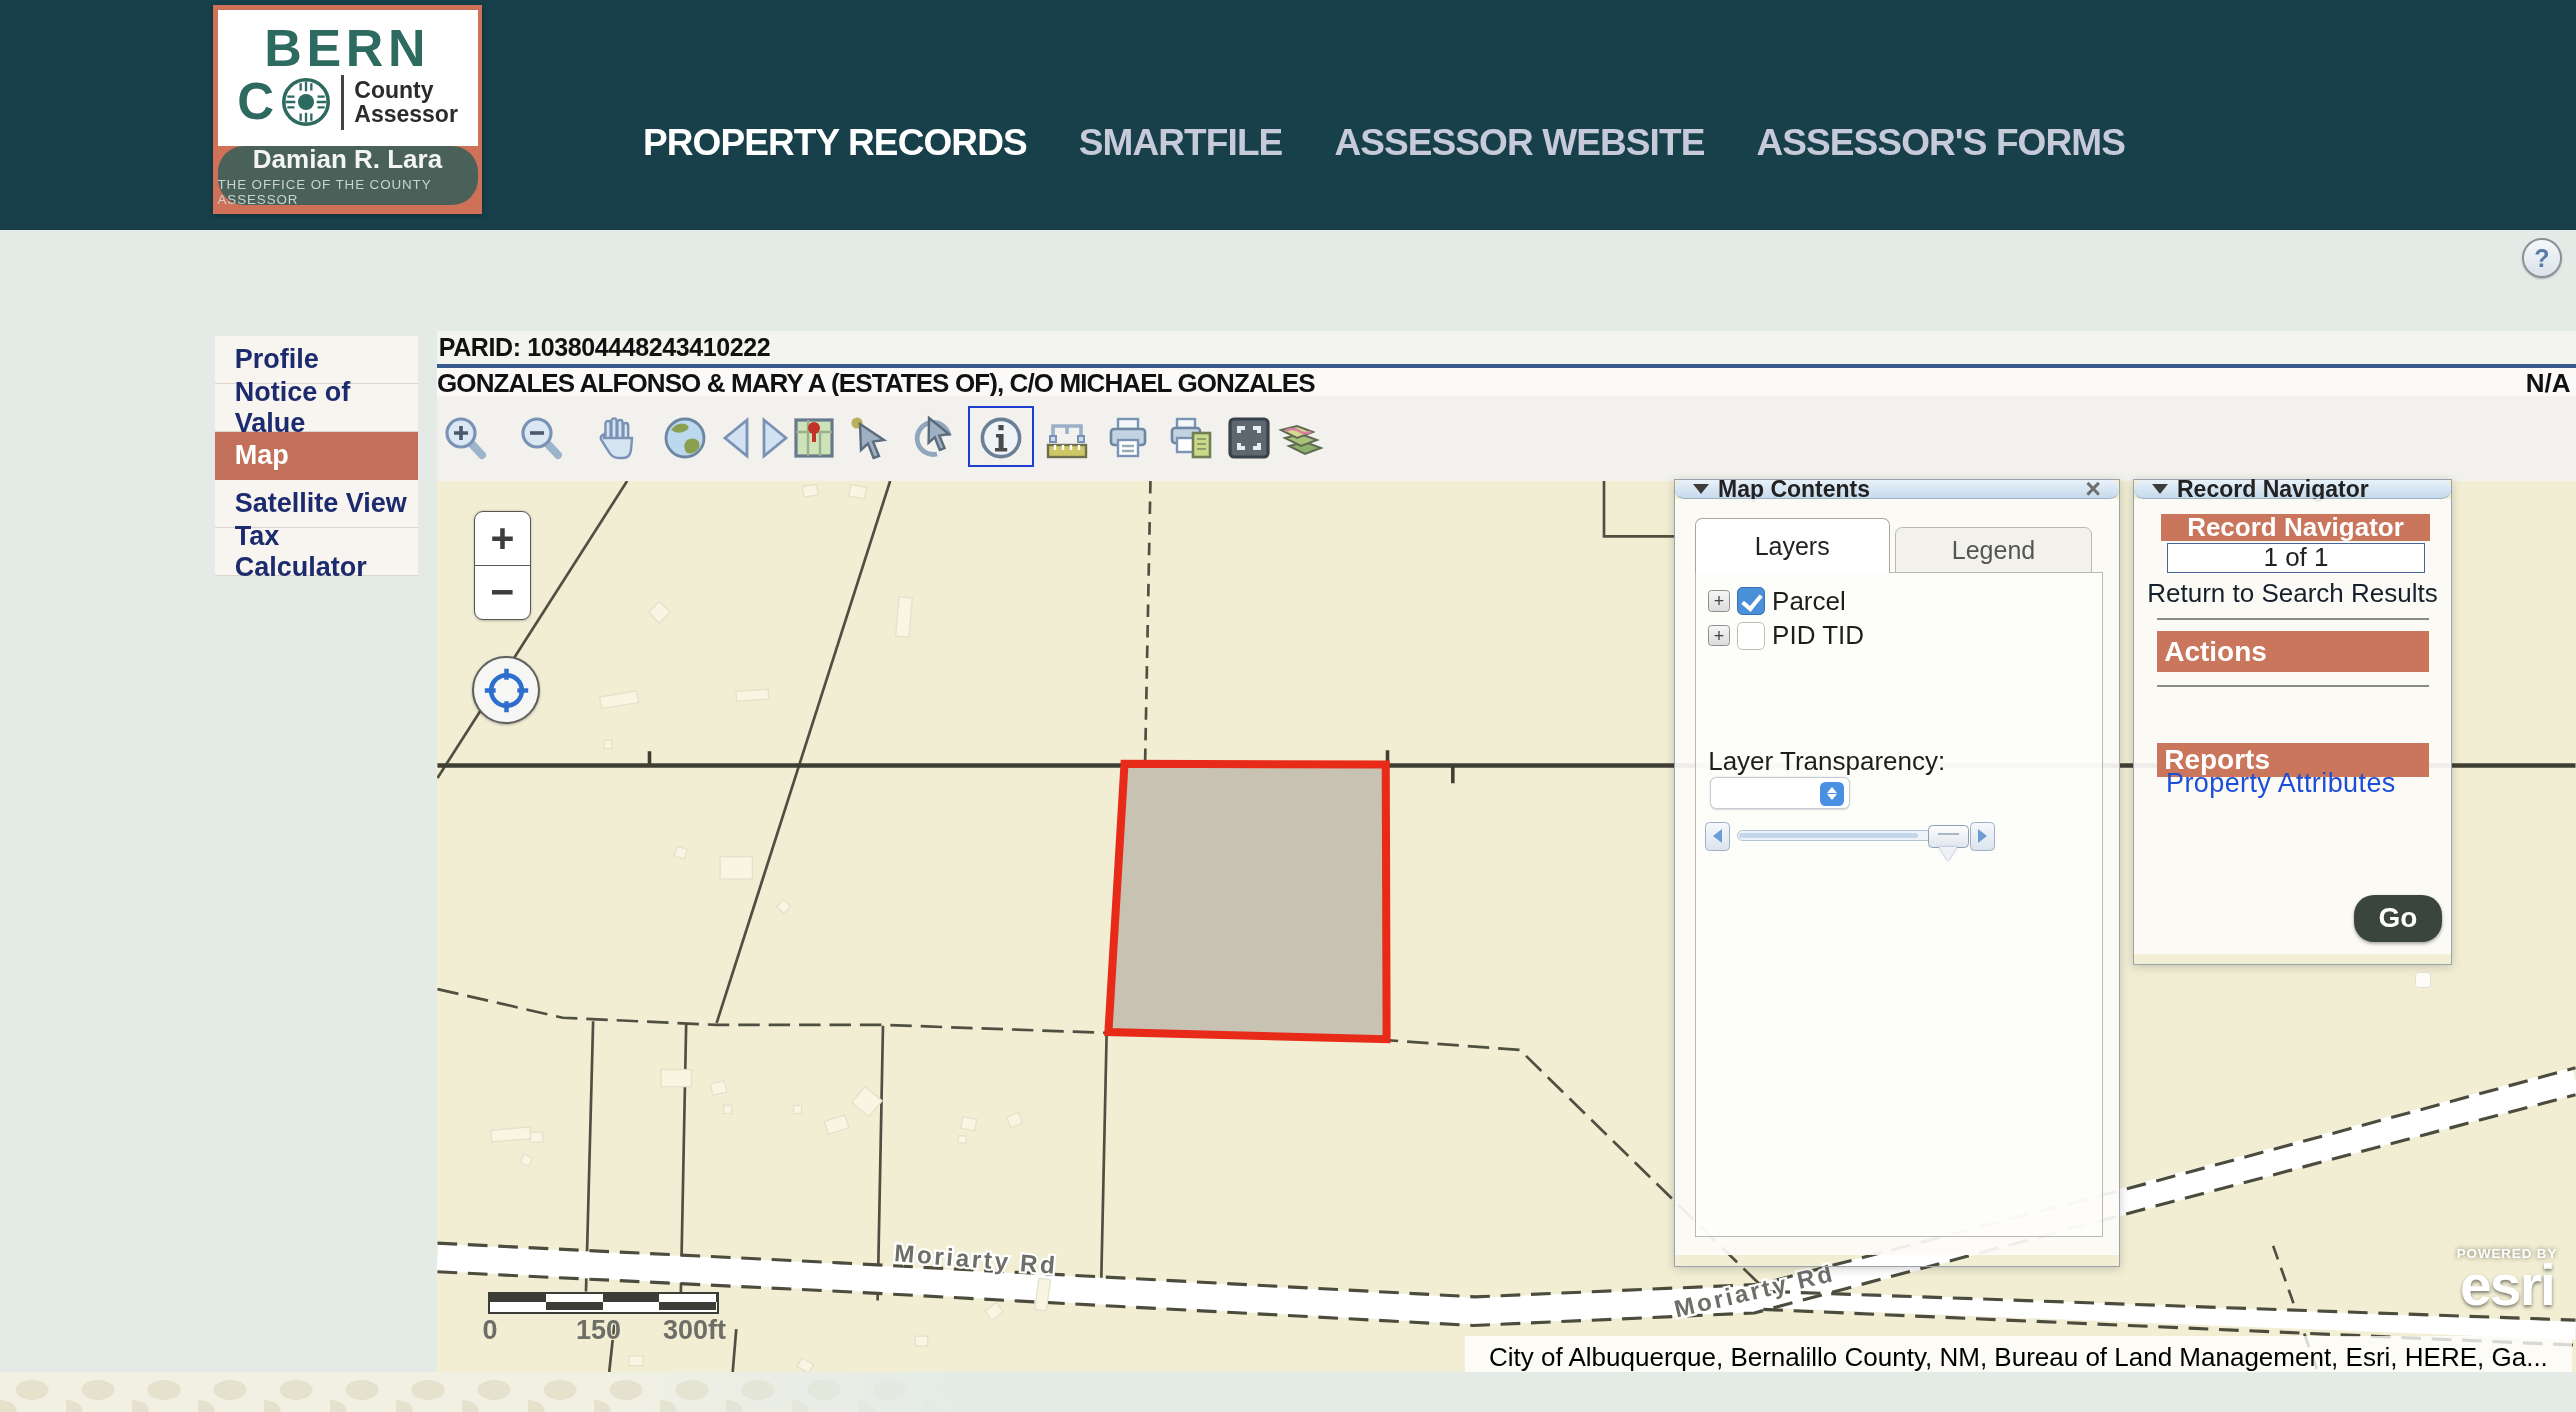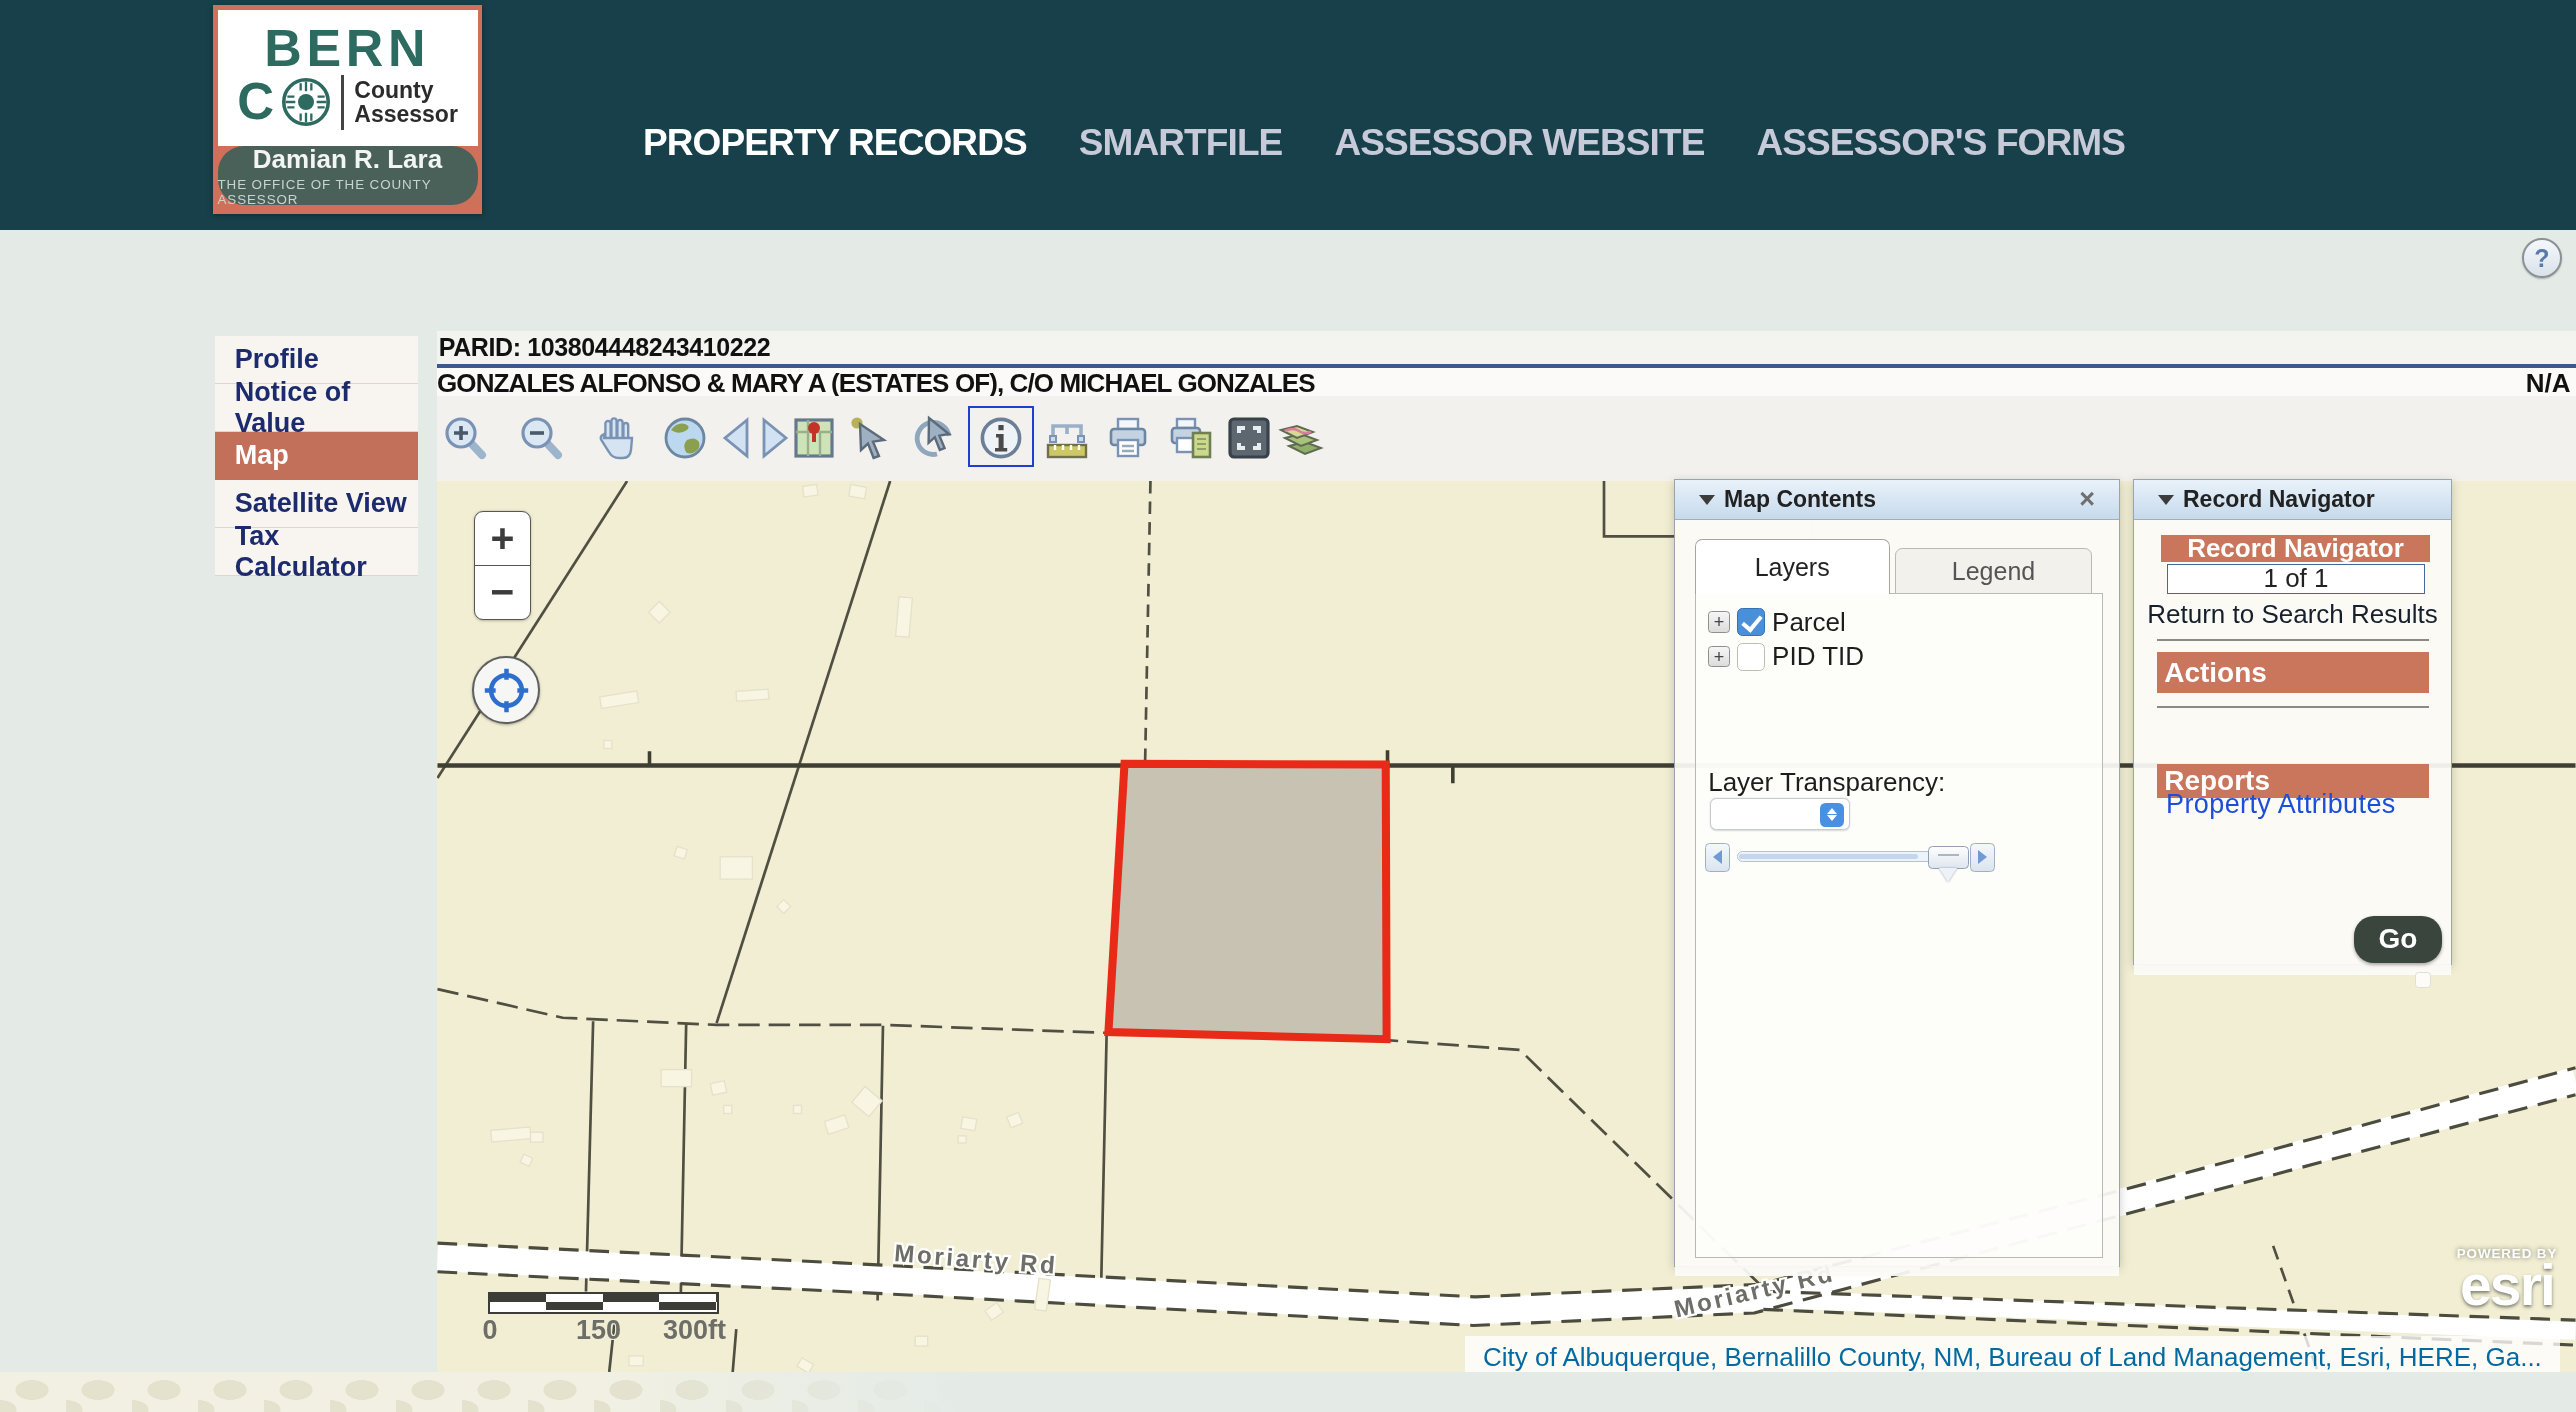--- a/index.html
+++ b/index.html
@@ -65,30 +65,30 @@
   .sb-row.r1 { background:repeating-linear-gradient(90deg,#3d3d38 0 56px,#ffffff 56px 113px); }
   .sb-row.r2 { background:repeating-linear-gradient(90deg,#ffffff 0 56px,#3d3d38 56px 113px); }
   .sb-labels { position:relative; height:30px; font-weight:bold; font-size:27px; color:#6e6e68;
     text-shadow:0.9px 0.9px 0 #f1eed3,-0.9px -0.9px 0 #f1eed3,0.9px -0.9px 0 #f1eed3,-0.9px 0.9px 0 #f1eed3; }
   .sb-l0 { position:absolute; left:-5.4px; top:1.8px; }
   .sb-l1 { position:absolute; left:88px; top:1.8px; }
   .sb-l2 { position:absolute; left:175px; top:1.8px; }
 
   
   .attribution { position:absolute; left:1028px; top:855px; height:43px; background:rgba(255,255,255,.78);
-    display:flex; align-items:center; padding:0 18px; font-size:26px; color:#0369a1; white-space:nowrap; }
+    display:flex; align-items:center; padding:0 24px; font-size:26px; color:#000000; white-space:nowrap; }
   .esri { position:absolute; left:2012px; top:765px; width:116px; text-align:center; }
   .esri .powered { font-size:13.4px; font-weight:bold; color:#fff; letter-spacing:0.9px; text-shadow:0 0 5.4px rgba(110,110,95,.95); }
   .esri .brand { font-size:57px; font-weight:bold; color:#fff; line-height:.85; letter-spacing:-1.8px;
     text-shadow:0 1.8px 3.6px rgba(110,110,95,.9); }
 
   
   .panel { position:absolute; border:0.9px solid #9aa4ad; box-shadow:0 1.8px 9px rgba(60,60,60,.25); }
-  .panel-header { height:40px; background:linear-gradient(#e9f2fa,#c6daec); border-bottom:0.9px solid #9ab0c4;
-    display:flex; align-items:center; padding:0 24px; font-weight:bold; font-size:23px; color:#222; }
+  .panel-header { height:19px; background:linear-gradient(#e9f2fa,#c6daec); border-bottom:0.9px solid #9ab0c4;
+    display:flex; align-items:center; padding:0 18px; font-weight:bold; font-size:23px; color:#222;border-radius:12px; }
   .tri-down { width:0; height:0; border-left:8px solid transparent; border-right:8px solid transparent;
     border-top:10.7px solid #3c3c3c; margin-right:9px; }
   .panel-close { margin-left:auto; font-size:27px; font-weight:bold; color:#6f6f6f; cursor:pointer; line-height:1; }
   .panel-body { position:relative; background:rgba(252,251,247,.93); }
 
   
   .mc-panel { left:1674px; top:479px; width:446px; height:788px; }
   .mc-body { height:756px; }
   .mc-tabcontent { position:absolute; left:19.7px; top:73px; right:16px; bottom:18px; border:0.9px solid #b9b9b1; background:rgba(255,255,254,.6); }
   .tab { position:absolute; display:flex; align-items:center; justify-content:center; font-size:25px; cursor:pointer; }

